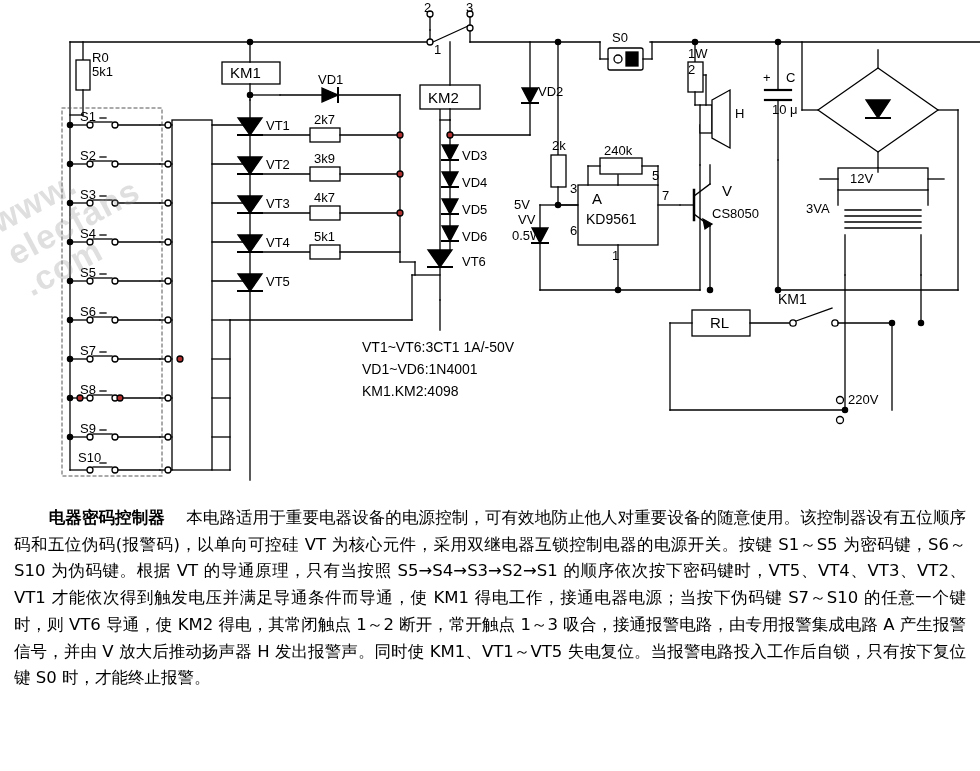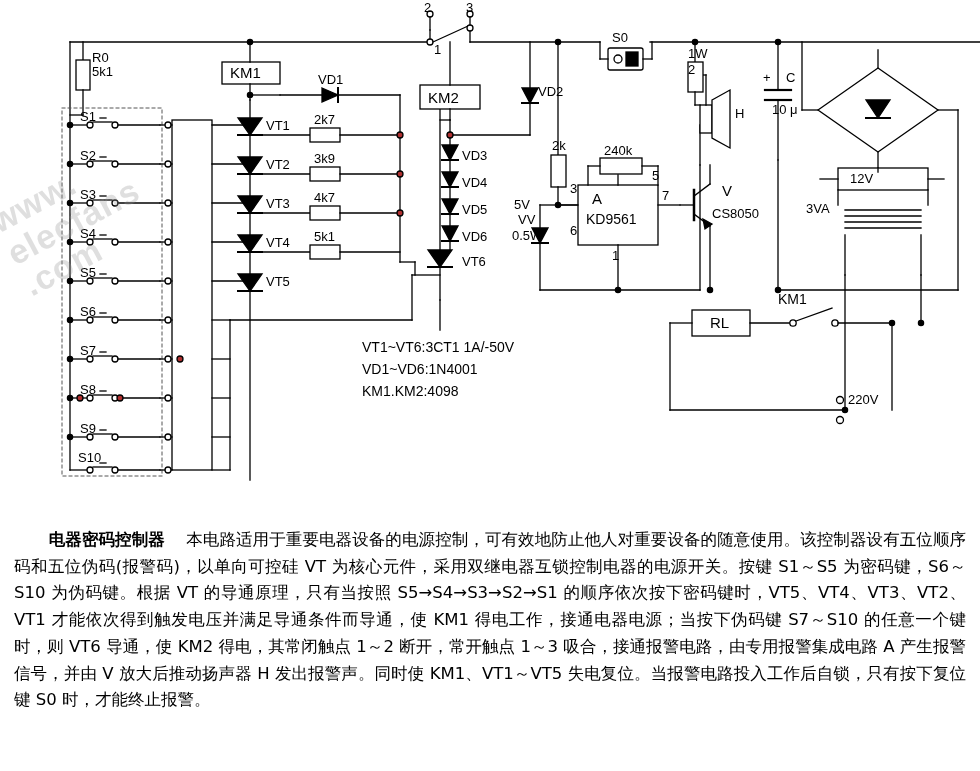--- a/index.html
+++ b/index.html
@@ -40,21 +40,21 @@
     font-weight: bold;
     letter-spacing: 1px;
     font-family: "Liberation Sans", sans-serif;
     white-space: nowrap;
     line-height: 1.05;
   }
   .wm-line { display: block; }
   #caption {
     position: absolute;
     left: 0;
-    top: 527px;
+    top: 505px;
     width: 980px;
     padding: 0 14px;
     box-sizing: border-box;
     font-family: "DejaVu Sans", sans-serif;
     font-size: 16.5px;
     line-height: 1.62;
     text-align: justify;
     color: #000;
   }
   #caption .indent { display: inline-block; width: 2.1em; }

